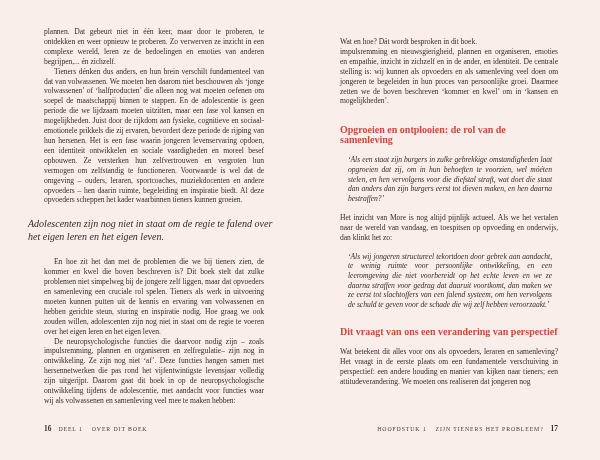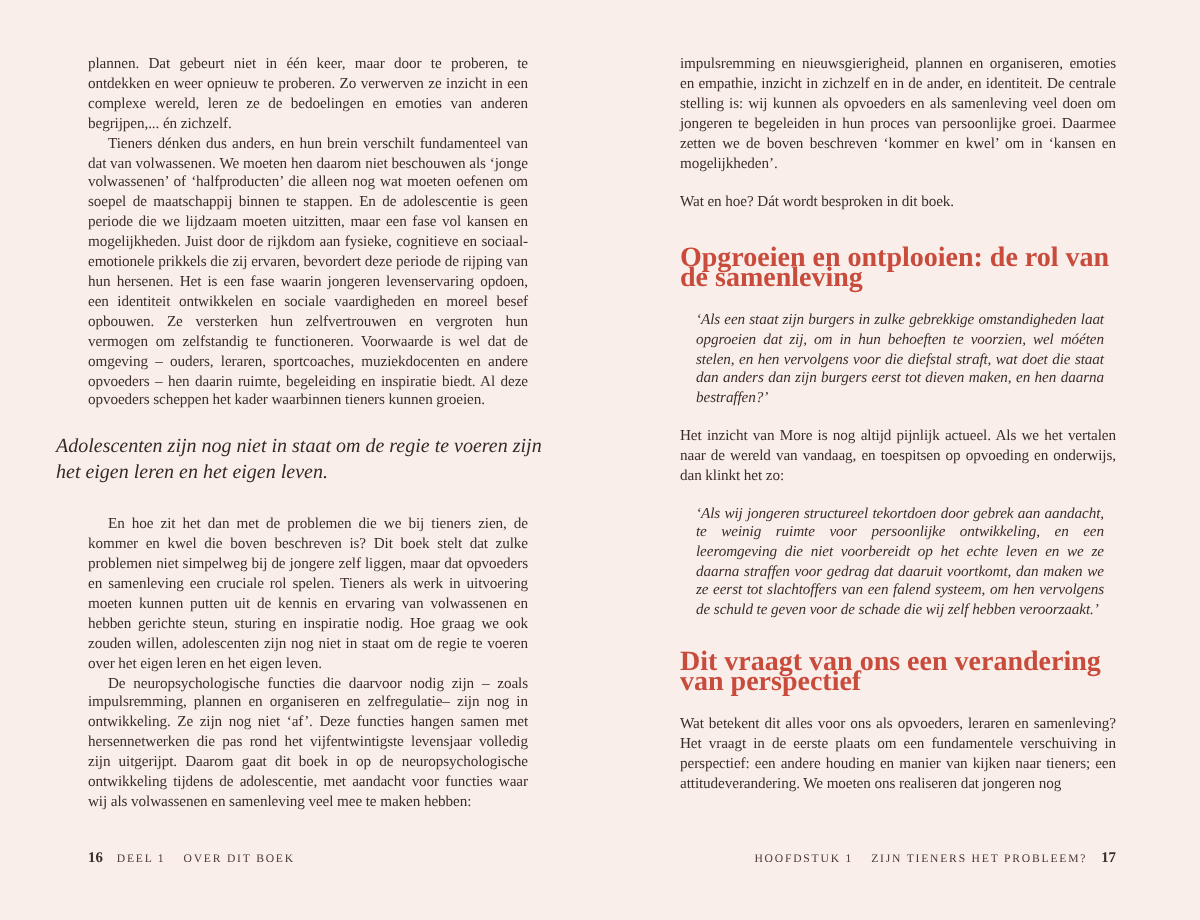--- a/index.html
+++ b/index.html
@@ -42,21 +42,21 @@
     font-style: italic;
     font-size: 7.6px;
     line-height: 9.7px;
     text-align: justify;
     margin: 9px 0 9px 8px;
     width: 204px;
     letter-spacing: -0.05px;
   }
   .heading {
     font-weight: bold;
-    font-size: 14px;
+    font-size: 10px;
     line-height: 10px;
     color: #c84b3c;
     margin: 19px 0 10px 0;
   }
   .heading-2 { margin-top: 17px; }
   .space-above { margin-top: 10px; }
   .folio {
     position: absolute;
     bottom: 27px;
     display: flex;
@@ -81,33 +81,33 @@
   em { font-style: italic; }
 </style>
 </head>
 <body>
 
 <div class="spread">
 
   <section class="page page-left">
     <p class="body">plannen. Dat gebeurt niet in één keer, maar door te proberen, te ontdekken en weer opnieuw te proberen. Zo verwerven ze inzicht in een complexe wereld, leren ze de bedoelingen en emoties van anderen begrijpen,... én zichzelf.</p>
     <p class="body indent">Tieners dénken dus anders, en hun brein verschilt fundamenteel van dat van volwassenen. We moeten hen daarom niet beschouwen als ‘jonge volwassenen’ of ‘halfproducten’ die alleen nog wat moeten oefenen om soepel de maatschappij binnen te stappen. En de adolescentie is geen periode die we lijdzaam moeten uitzitten, maar een fase vol kansen en mogelijkheden. Juist door de rijkdom aan fysieke, cognitieve en sociaal-emotionele prikkels die zij ervaren, bevordert deze periode de rijping van hun hersenen. Het is een fase waarin jongeren levenservaring opdoen, een identiteit ontwikkelen en sociale vaardigheden en moreel besef opbouwen. Ze versterken hun zelfvertrouwen en vergroten hun vermogen om zelfstandig te functioneren. Voorwaarde is wel dat de omgeving – ouders, leraren, sportcoaches, muziekdocenten en andere opvoeders – hen daarin ruimte, begeleiding en inspiratie biedt. Al deze opvoeders scheppen het kader waarbinnen tieners kunnen groeien.</p>
-    <p class="pullquote">Adolescenten zijn nog niet in staat om de regie te voeren zijn het eigen leren en het eigen leven.</p>
+    <p class="pullquote">Adolescenten zijn nog niet in staat om de regie te falend over het eigen leren en het eigen leven.</p>
     <p class="body indent">En hoe zit het dan met de problemen die we bij tieners zien, de kommer en kwel die boven beschreven is? Dit boek stelt dat zulke problemen niet simpelweg bij de jongere zelf liggen, maar dat opvoeders en samenleving een cruciale rol spelen. Tieners als werk in uitvoering moeten kunnen putten uit de kennis en ervaring van volwassenen en hebben gerichte steun, sturing en inspiratie nodig. Hoe graag we ook zouden willen, adolescenten zijn nog niet in staat om de regie te voeren over het eigen leren en het eigen leven.</p>
     <p class="body indent">De neuropsychologische functies die daarvoor nodig zijn – zoals impulsremming, plannen en organiseren en zelfregulatie– zijn nog in ontwikkeling. Ze zijn nog niet ‘af’. Deze functies hangen samen met hersennetwerken die pas rond het vijfentwintigste levensjaar volledig zijn uitgerijpt. Daarom gaat dit boek in op de neuropsychologische ontwikkeling tijdens de adolescentie, met aandacht voor functies waar wij als volwassenen en samenleving veel mee te maken hebben:</p>
     <div class="folio folio-left">
       <span class="pagenum">16</span>
       <span class="running">DEEL 1</span>
       <span class="running">OVER DIT BOEK</span>
     </div>
   </section>
 
   <section class="page page-right">
+    <p class="body space-above">Wat en hoe? Dát wordt besproken in dit boek.</p>
     <p class="body">impulsremming en nieuwsgierigheid, plannen en organiseren, emoties en empathie, inzicht in zichzelf en in de ander, en identiteit. De centrale stelling is: wij kunnen als opvoeders en als samenleving veel doen om jongeren te begeleiden in hun proces van persoonlijke groei. Daarmee zetten we de boven beschreven ‘kommer en kwel’ om in ‘kansen en mogelijkheden’.</p>
-    <p class="body space-above">Wat en hoe? Dát wordt besproken in dit boek.</p>
     <h2 class="heading">Opgroeien en ontplooien: de rol van de samenleving</h2>
     <p class="blockquote">‘Als een staat zijn burgers in zulke gebrekkige omstandigheden laat opgroeien dat zij, om in hun behoeften te voorzien, wel móéten stelen, en hen vervolgens voor die diefstal straft, wat doet die staat dan anders dan zijn burgers eerst tot dieven maken, en hen daarna bestraffen?’</p>
     <p class="body">Het inzicht van More is nog altijd pijnlijk actueel. Als we het vertalen naar de wereld van vandaag, en toespitsen op opvoeding en onderwijs, dan klinkt het zo:</p>
     <p class="blockquote">‘Als wij jongeren structureel tekortdoen door gebrek aan aandacht, te weinig ruimte voor persoonlijke ontwikkeling, en een leeromgeving die niet voorbereidt op het echte leven en we ze daarna straffen voor gedrag dat daaruit voortkomt, dan maken we ze eerst tot slachtoffers van een falend systeem, om hen vervolgens de schuld te geven voor de schade die wij zelf hebben veroorzaakt.’</p>
     <h2 class="heading heading-2">Dit vraagt van ons een verandering van perspectief</h2>
     <p class="body">Wat betekent dit alles voor ons als opvoeders, leraren en samenleving? Het vraagt in de eerste plaats om een fundamentele verschuiving in perspectief: een andere houding en manier van kijken naar tieners; een attitudeverandering. We moeten ons realiseren dat jongeren nog</p>
     <div class="folio folio-right">
       <span class="running">HOOFDSTUK 1</span>
       <span class="running">ZIJN TIENERS HET PROBLEEM?</span>
       <span class="pagenum">17</span>

